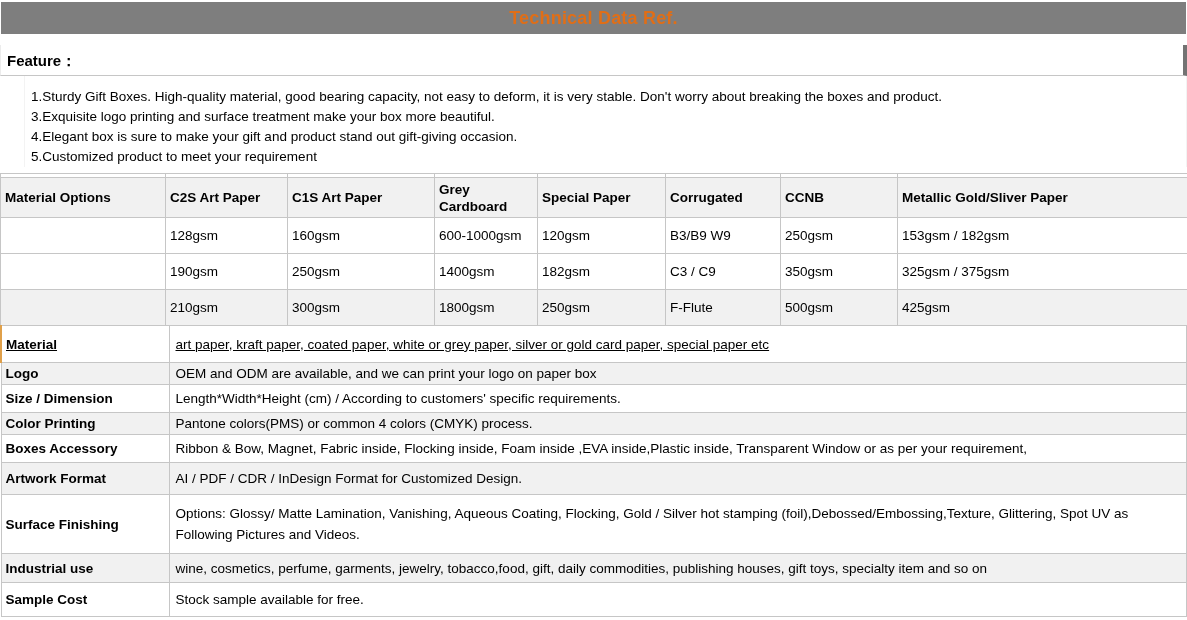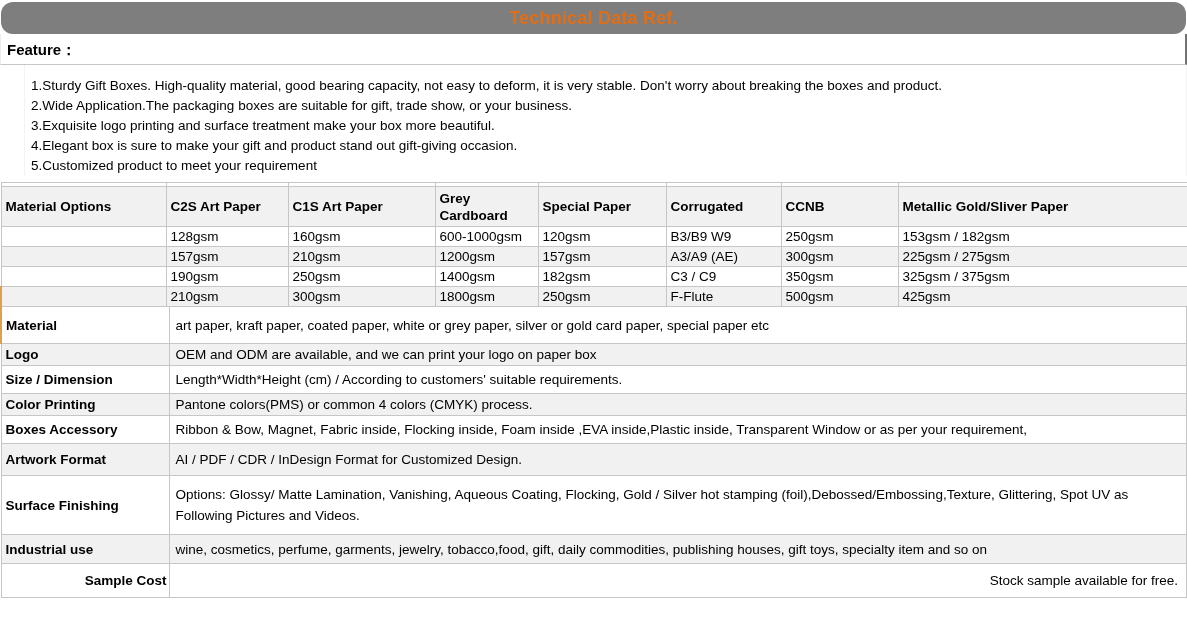--- a/index.html
+++ b/index.html
@@ -6,36 +6,36 @@
   html, body { margin: 0; padding: 0; }
   body {
     width: 1187px; height: 620px;
     background: #ffffff; color: #000;
     font-family: "Liberation Sans", sans-serif;
     overflow: hidden;
   }
 
   
   .title-bar {
-    margin: 2px 1px 0 1px; height: 32px;
+    margin: 2px 1px 11px 1px; height: 32px;
     background: var(--title-bar-bg, #7E7E7E);
-    display: flex; align-items: center; justify-content: center; border-radius: 12px;
+    display: flex; align-items: center; justify-content: center;
   }
   .title-bar .title-text {
     color: var(--title-text, #E06E17);
     font-weight: bold; font-size: 18px; letter-spacing: .2px;
   }
 
   
   .feature-heading {
     height: 31px; line-height: 31px;
     padding-left: 6px;
     font-weight: bold; font-size: 15px;
     border-bottom: 1px solid var(--table-border, #C6C6C6);
-    border-left: 1px solid #ececec; border-right: 2px solid #737373;
+    border-left: 1px solid #ececec; border-right: 4px solid #737373;
   }
   .feature-list {
     padding: 11px 6px 0 6px;
     font-size: 13.5px;
     border-left: 1px solid #f3f3f3; border-right: 1px solid #f3f3f3; margin-left: 24px;
   }
   .feature-list .feature-item { line-height: 20px; white-space: nowrap; overflow: hidden; }
 
   
   table { border-collapse: collapse; table-layout: fixed; width: 1187px; }
@@ -46,55 +46,54 @@
     overflow: hidden;
     vertical-align: middle;
   }
   th { text-align: left; font-weight: bold; white-space: normal; line-height: 17px; }
   tr.stripe { background: var(--row-stripe, #F1F1F1); }
 
   
   .materials { margin-top: 6px; }
   .materials .spacer-row td { height: 4px; padding: 0; }
   .materials .header-row { height: 40px; }
-  .materials tbody tr { height: 20px; }
+  .materials tbody tr { height: 36px; }
   .materials tbody td { white-space: nowrap; }
   .materials tbody tr:nth-child(4) td:first-child {
     border-left: 2px solid var(--accent-left-border, #E0A04A);
   }
 
   
   .spec { margin-top: -1px; }
   .spec td.label { font-weight: bold; white-space: nowrap; padding-left: 4px; }
   .spec td.value { padding-left: 6px; padding-right: 8px; white-space: normal; line-height: 21px; }
-  .spec tr:nth-child(1) { height: 37px; }
+  .spec tr:nth-child(1) { height: 37px; text-decoration: underline; }
   .spec tr:nth-child(2) { height: 22px; }
   .spec tr:nth-child(3) { height: 28px; }
   .spec tr:nth-child(4) { height: 21px; }
   .spec tr:nth-child(5) { height: 28px; }
   .spec tr:nth-child(6) { height: 32px; padding-left: 8px; }
   .spec tr:nth-child(7) { height: 59px; }
   .spec tr:nth-child(8) { height: 29px; }
-  .spec tr:nth-child(9) { height: 34px; text-align: right; }
+  .spec tr:nth-child(9) { height: 34px; }
   .spec tr:nth-child(1) td:first-child {
     border-left: 2px solid var(--accent-left-border, #E0A04A);
   }
 </style>
 </head>
 <body>
 
 <div class="title-bar">
   <span class="title-text">Technical Data Ref.</span>
 </div>
 
 <div class="feature-heading">Feature：</div>
 
 <div class="feature-list">
   <div class="feature-item">1.Sturdy Gift Boxes. High-quality material, good bearing capacity, not easy to deform, it is very stable. Don't worry about breaking the boxes and product.</div>
-  <div class="feature-item">2.Wide Application.The packaging boxes are suitable for gift, trade show, or your business.</div>
   <div class="feature-item">3.Exquisite logo printing and surface treatment make your box more beautiful.</div>
   <div class="feature-item">4.Elegant box is sure to make your gift and product stand out gift-giving occasion.</div>
   <div class="feature-item">5.Customized product to meet your requirement</div>
 </div>
 
 <table class="materials">
   <colgroup>
     <col style="width:165px">
       <col style="width:122px">
       <col style="width:147px">
@@ -130,30 +129,20 @@
     <tr>
       <td></td>
       <td>128gsm</td>
       <td>160gsm</td>
       <td>600-1000gsm</td>
       <td>120gsm</td>
       <td>B3/B9 W9</td>
       <td>250gsm</td>
       <td>153gsm / 182gsm</td>
     </tr>
-    <tr class="stripe">
-      <td></td>
-      <td>157gsm</td>
-      <td>210gsm</td>
-      <td>1200gsm</td>
-      <td>157gsm</td>
-      <td>A3/A9 (AE)</td>
-      <td>300gsm</td>
-      <td>225gsm / 275gsm</td>
-    </tr>
     <tr>
       <td></td>
       <td>190gsm</td>
       <td>250gsm</td>
       <td>1400gsm</td>
       <td>182gsm</td>
       <td>C3 / C9</td>
       <td>350gsm</td>
       <td>325gsm / 375gsm</td>
     </tr>
@@ -179,21 +168,21 @@
     <tr>
       <td class="label">Material</td>
       <td class="value">art paper, kraft paper, coated paper, white or grey paper, silver or gold card paper, special paper etc</td>
     </tr>
     <tr class="stripe">
       <td class="label">Logo</td>
       <td class="value">OEM and ODM are available, and we can print your logo on paper box</td>
     </tr>
     <tr>
       <td class="label">Size / Dimension</td>
-      <td class="value">Length*Width*Height (cm) / According to customers' suitable requirements.</td>
+      <td class="value">Length*Width*Height (cm) / According to customers' specific requirements.</td>
     </tr>
     <tr class="stripe">
       <td class="label">Color Printing</td>
       <td class="value">Pantone colors(PMS) or common 4 colors (CMYK) process.</td>
     </tr>
     <tr>
       <td class="label">Boxes Accessory</td>
       <td class="value">Ribbon &amp; Bow, Magnet, Fabric inside, Flocking inside, Foam inside ,EVA inside,Plastic inside, Transparent Window or as per your requirement,</td>
     </tr>
     <tr class="stripe">

